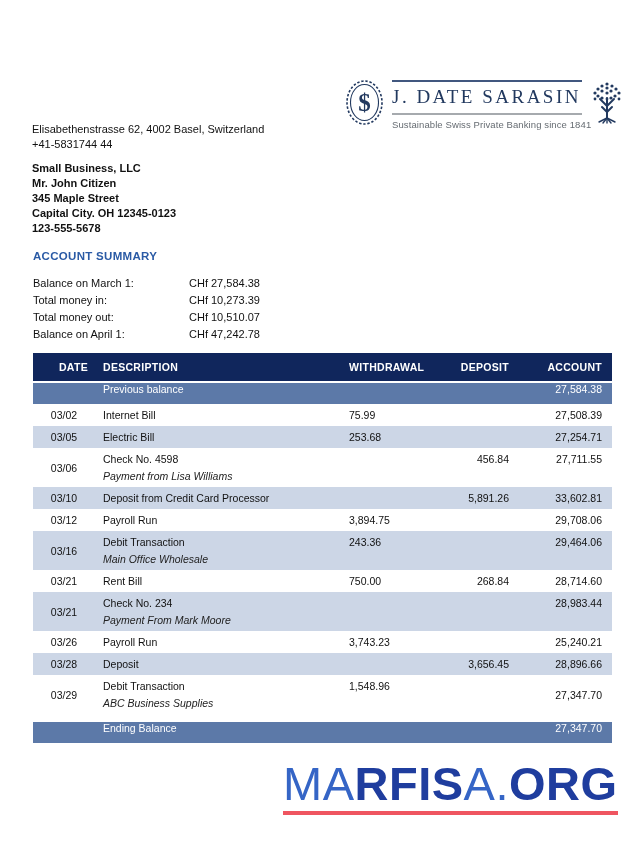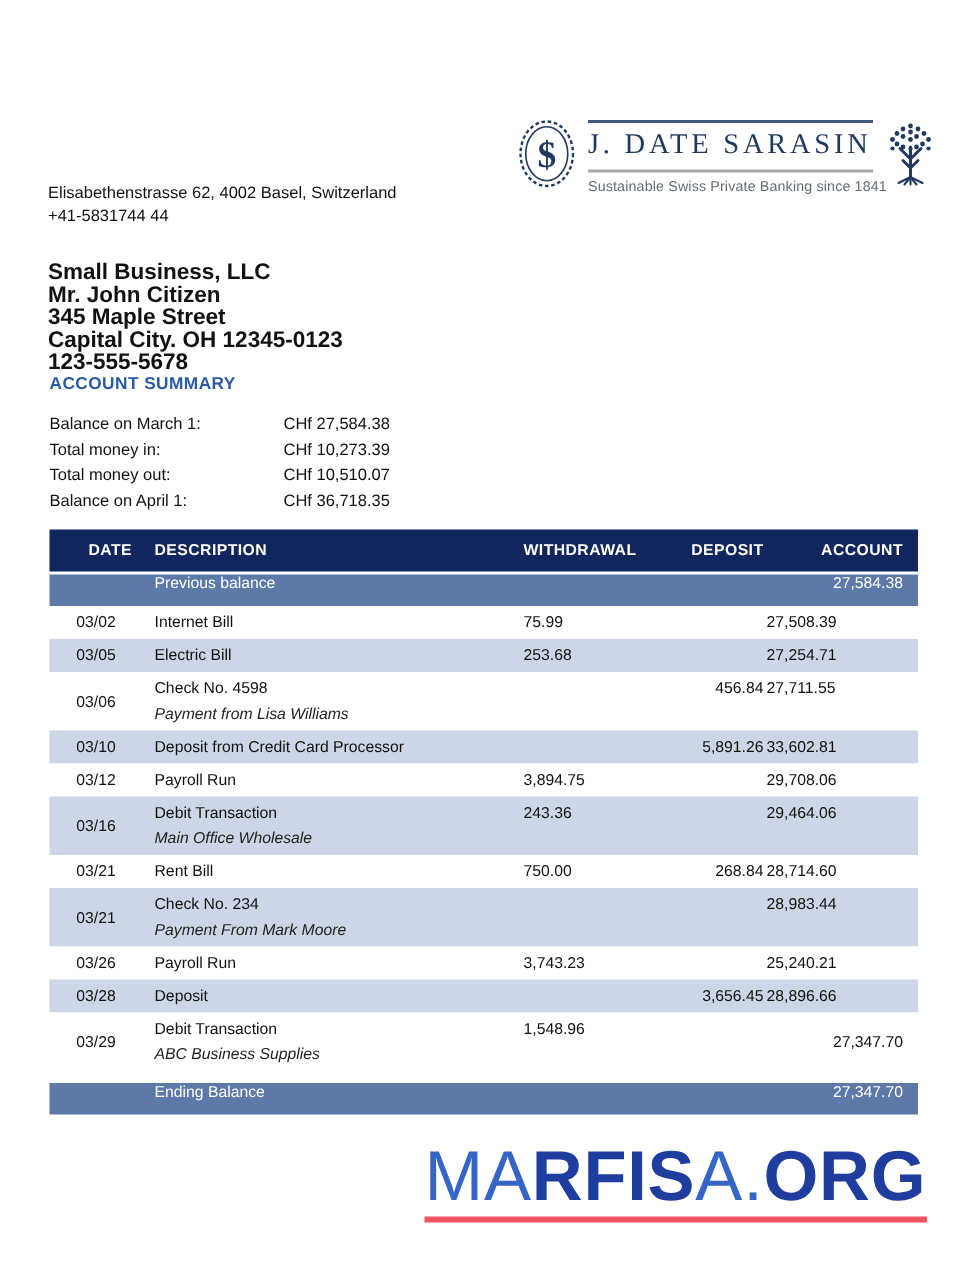--- a/index.html
+++ b/index.html
@@ -17,21 +17,21 @@
   .rule-top { height:2px; background:var(--rule-top); margin-bottom:4px; }
   .bank-name {
     font-family:"Liberation Serif", serif; color:var(--logo-navy);
     font-size:19px; letter-spacing:2.5px; white-space:nowrap; font-weight:500;
   }
   .rule-bottom { height:2px; background:var(--rule-bottom); margin-top:5px; margin-bottom:4px; }
   .tagline { font-size:9.5px; color:#666c72; letter-spacing:0.1px; white-space:nowrap; }
 
   
   .sender { position:absolute; left:32px; top:122px; font-size:11px; line-height:15px; }
-  .recipient { position:absolute; left:32px; top:174px; font-size:15px; line-height:15px; font-weight:bold; }
+  .recipient { position:absolute; left:32px; top:161px; font-size:11px; line-height:15px; font-weight:bold; }
   .acct-info { position:absolute; left:403px; top:169px; font-size:11px; line-height:15px; }
   .acct-info b { font-weight:bold; }
   .stmt-period { position:absolute; left:403px; top:210px; font-size:11px; }
 
   
   .summary { position:absolute; left:33px; top:250px; }
   .summary-title { color:var(--headblue); font-weight:bold; font-size:11.5px; letter-spacing:0.3px; }
   .summary-rows { margin-top:13px; font-size:11px; line-height:17px; }
   .summary-row { display:flex; }
   .summary-label { width:156px; }
@@ -57,21 +57,21 @@
   .t-bar.ending { margin-top:8px; }
 
   .t-row { display:flex; align-items:stretch; line-height:14px; }
   #rows .t-row:nth-child(odd) { background:#ffffff; }
   #rows .t-row:nth-child(even) { background:var(--rowlight); }
   .c { padding-top:4px; padding-bottom:4px; }
   .c.date { width:62px; display:flex; align-items:center; justify-content:center; padding-top:0; padding-bottom:0; }
   .c.desc { width:252px; padding-left:8px; }
   .c.wd   { width:86px; padding-left:2px; }
   .c.dp   { width:78px; text-align:right; padding-right:2px; }
-  .c.bal  { flex:1; padding-right:10px; }
+  .c.bal  { flex:1; text-align:right; padding-right:10px; }
   .c.bal.vmid { display:flex; align-items:center; justify-content:flex-end; padding-top:0; padding-bottom:0; }
   .d2 { font-style:italic; margin-top:3px; color:#222; }
 
   
   .watermark { position:absolute; left:283px; top:760px; }
   .wm-text { font-size:47px; line-height:1.0; letter-spacing:0.5px; white-space:nowrap; }
   .wm-text .thin { font-weight:400; color:var(--wm-thin); }
   .wm-text .bold { font-weight:700; color:var(--wm-bold); }
   .wm-underline { height:4px; background:var(--wm-red); margin-top:4px; }
 </style>
@@ -158,21 +158,21 @@
       <div class="summary-row">
         <div class="summary-label">Total money in:</div>
         <div class="summary-value">CHf 10,273.39</div>
       </div>
       <div class="summary-row">
         <div class="summary-label">Total money out:</div>
         <div class="summary-value">CHf 10,510.07</div>
       </div>
       <div class="summary-row">
         <div class="summary-label">Balance on April 1:</div>
-        <div class="summary-value">CHf 36,718.35</div>
+        <div class="summary-value">CHf 47,242.78</div>
       </div>
     </div>
   </div>
 
   <div class="txn">
     <div class="t-head">
       <div class="col-date">DATE</div>
       <div class="col-desc">DESCRIPTION</div>
       <div class="col-wd">WITHDRAWAL</div>
       <div class="col-dp">DEPOSIT</div>

